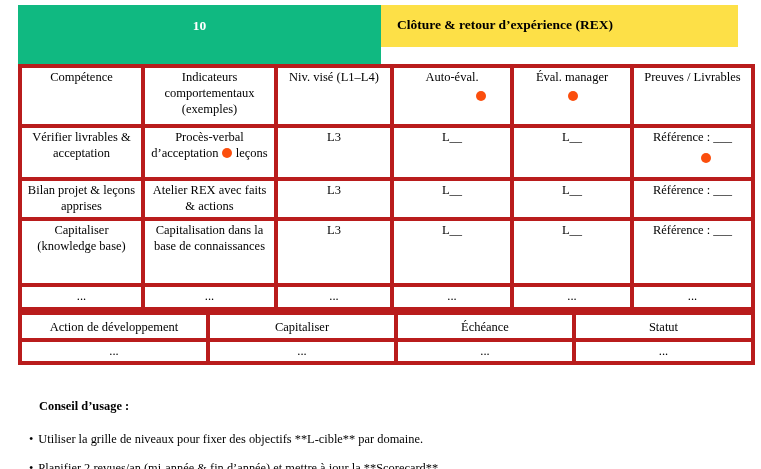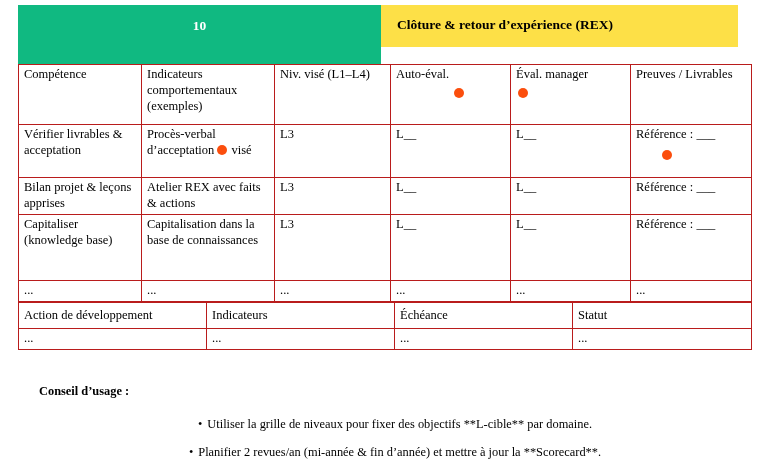--- a/index.html
+++ b/index.html
@@ -36,23 +36,23 @@
     font-size:13.5px;
     padding:12px 0 0 16px;
   }
   
   table{
     border-collapse:collapse;
     table-layout:fixed;
     margin-left:18px;
   }
   td,th{
-    border:1px solid #b91c1c;
+    border:4px solid #b91c1c;
     vertical-align:top;
-    text-align:left;
+    text-align:center;
     font-weight:normal;
     font-size:12.5px;
     line-height:1.27;
     padding:2px 5px;
     overflow:hidden;
   }
   .tbl1{width:733px;}
   .tbl2{width:733px;padding-left:38px;}
   .tbl2 th{padding-top:5px;}
   
@@ -74,21 +74,20 @@
     font-size:12.4px;
   }
   .conseil-title{
     font-weight:bold;
     margin-bottom:18px;
     margin-left:10px;
   }
   .bullet-line{
     margin-bottom:14px;
     line-height:1.15;
-    text-align:center;
   }
   .bullet-marker{margin-right:5px;}
 </style>
 </head>
 <body>
 
 <div class="page">
 
   <div class="header-bar">
     <div class="hdr-num">10</div>
@@ -121,21 +120,21 @@
           <span class="dot"></span>
         </div>
       </th>
       <th>Preuves / Livrables</th>
     </tr>
 
     <tr style="height:53px">
       <td>Vérifier livrables &amp; acceptation</td>
       <td>
         <span>Procès-verbal d’acceptation</span><span class="dot dot-inline"></span>
-        <span>visé</span>
+        <span>leçons</span>
       </td>
       <td>L3</td>
       <td>L__</td>
       <td>L__</td>
       <td>
         <span>Référence : ___</span>
         <div class="dot-row dot-offset-ref">
           <span class="dot"></span>
         </div>
       </td>
@@ -173,21 +172,21 @@
   <table class="tbl2">
     <colgroup>
       <col style="width:188px">
         <col style="width:188px">
       <col style="width:178px">
         <col style="width:179px">
     </colgroup>
     <tbody>
         <tr style="height:26px">
       <th>Action de développement</th>
-      <th>Indicateurs</th>
+      <th>Capitaliser</th>
       <th>Échéance</th>
       <th>Statut</th>
     </tr>
     <tr style="height:19px">
       <td>...</td>
       <td>...</td>
       <td>...</td>
       <td>...</td>
     </tr>
   </tbody>

